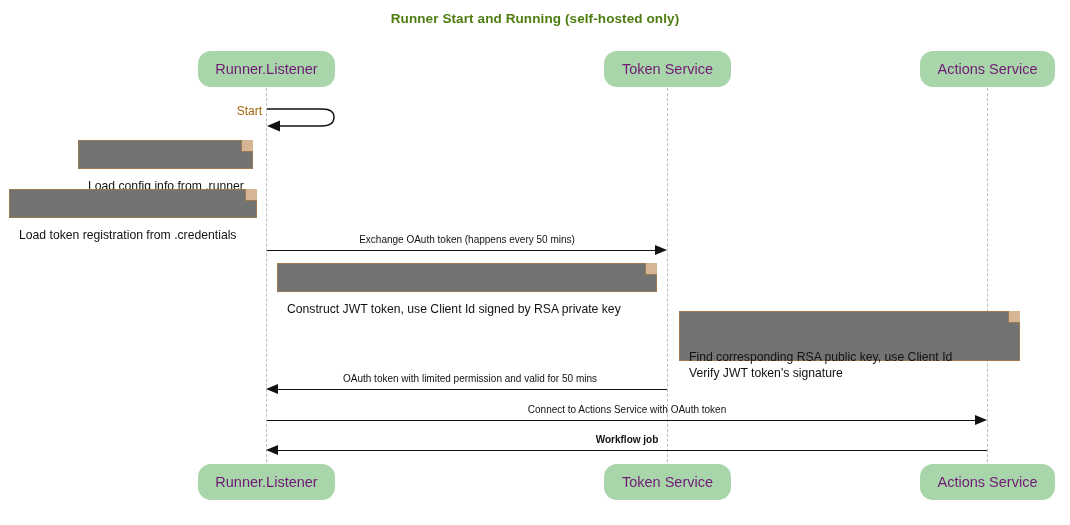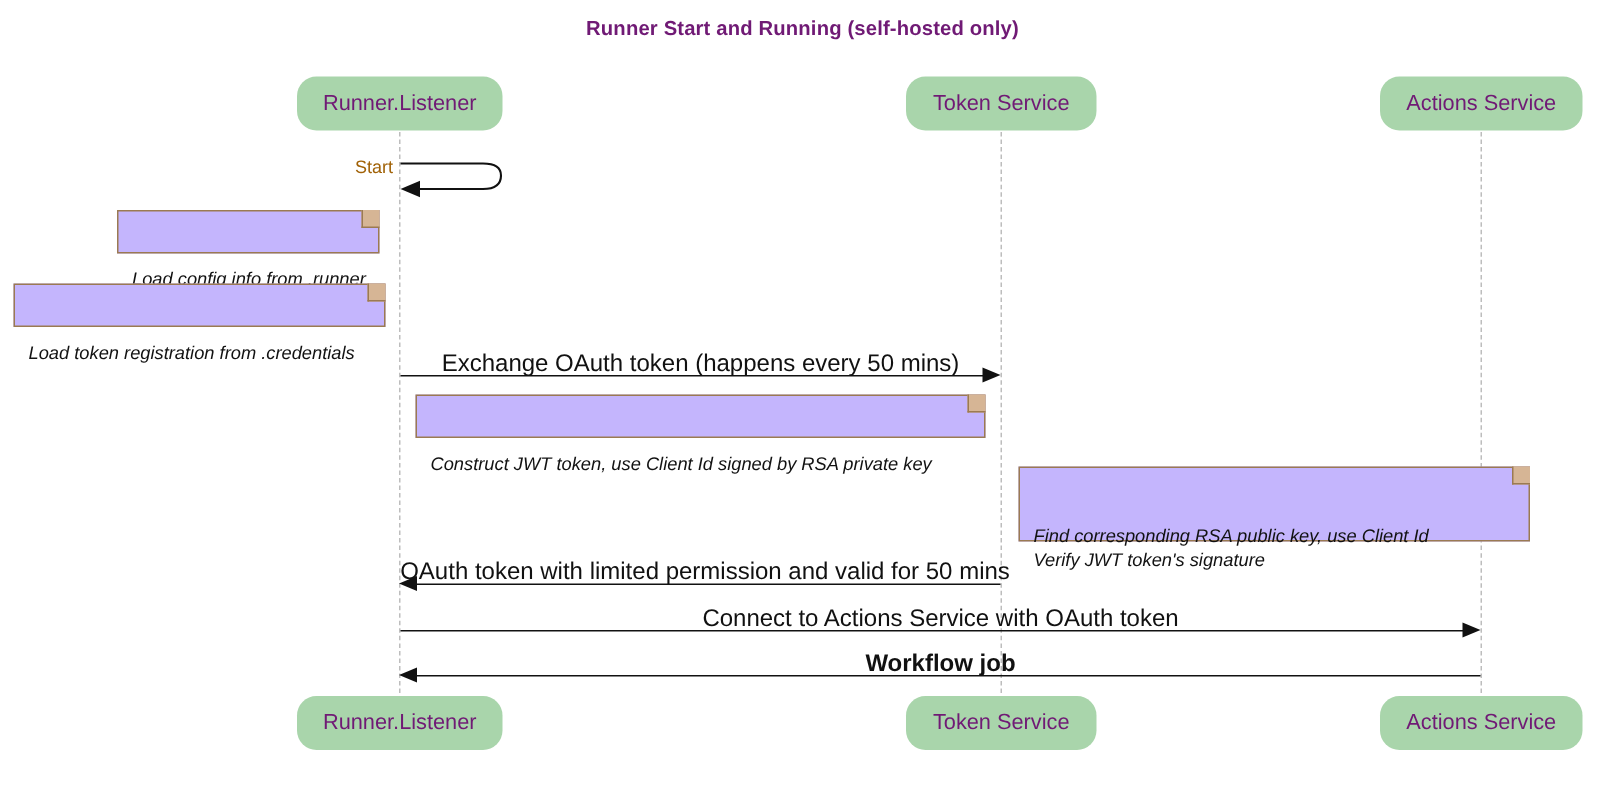--- a/index.html
+++ b/index.html
@@ -24,21 +24,21 @@
   
   .diagram-title {
     position: absolute;
     left: 0;
     top: 11px;
     width: 1070px;
     text-align: center;
     font-size: 13.5px;
     font-weight: bold;
     letter-spacing: 0.1px;
-    color: #701a75;
+    color: #4d7c0f;
   }
 
   
   .lifeline {
     position: absolute;
     top: 88px;
     width: 0;
     height: 374px;
     border-left: 1.3px dashed #bdbdbd;
   }
@@ -53,50 +53,49 @@
     align-items: center;
     justify-content: center;
     font-size: 14.5px;
     color: #701a75;
     box-sizing: border-box;
   }
 
   
   .note {
     position: absolute;
-    background: #c4b5fd;
+    background: #737373;
     border: 1px solid #9b7a52;
     box-sizing: border-box;
     font-size: 12.2px;
     color: #121212;
     padding: 5px 8px 2px 9px;
     line-height: 16px;
     white-space: pre-line;
-    font-style: italic;
   }
   .note .fold {
     position: absolute;
     top: -1px;
     right: -1px;
     width: 11px;
     height: 11px;
     background: #d6b595;
     border-left: 1px solid #9b7a52;
     border-bottom: 1px solid #9b7a52;
   }
 
   
   .msg-line {
     position: absolute;
     height: 0;
     border-top: 1.4px solid #111111;
   }
   .msg-label {
     position: absolute;
-    font-size: 16px;
+    font-size: 10px;
     color: #111111;
     text-align: center;
     white-space: nowrap;
     transform: translateX(-50%);
   }
   .arrowhead {
     position: absolute;
     width: 0;
     height: 0;
   }

